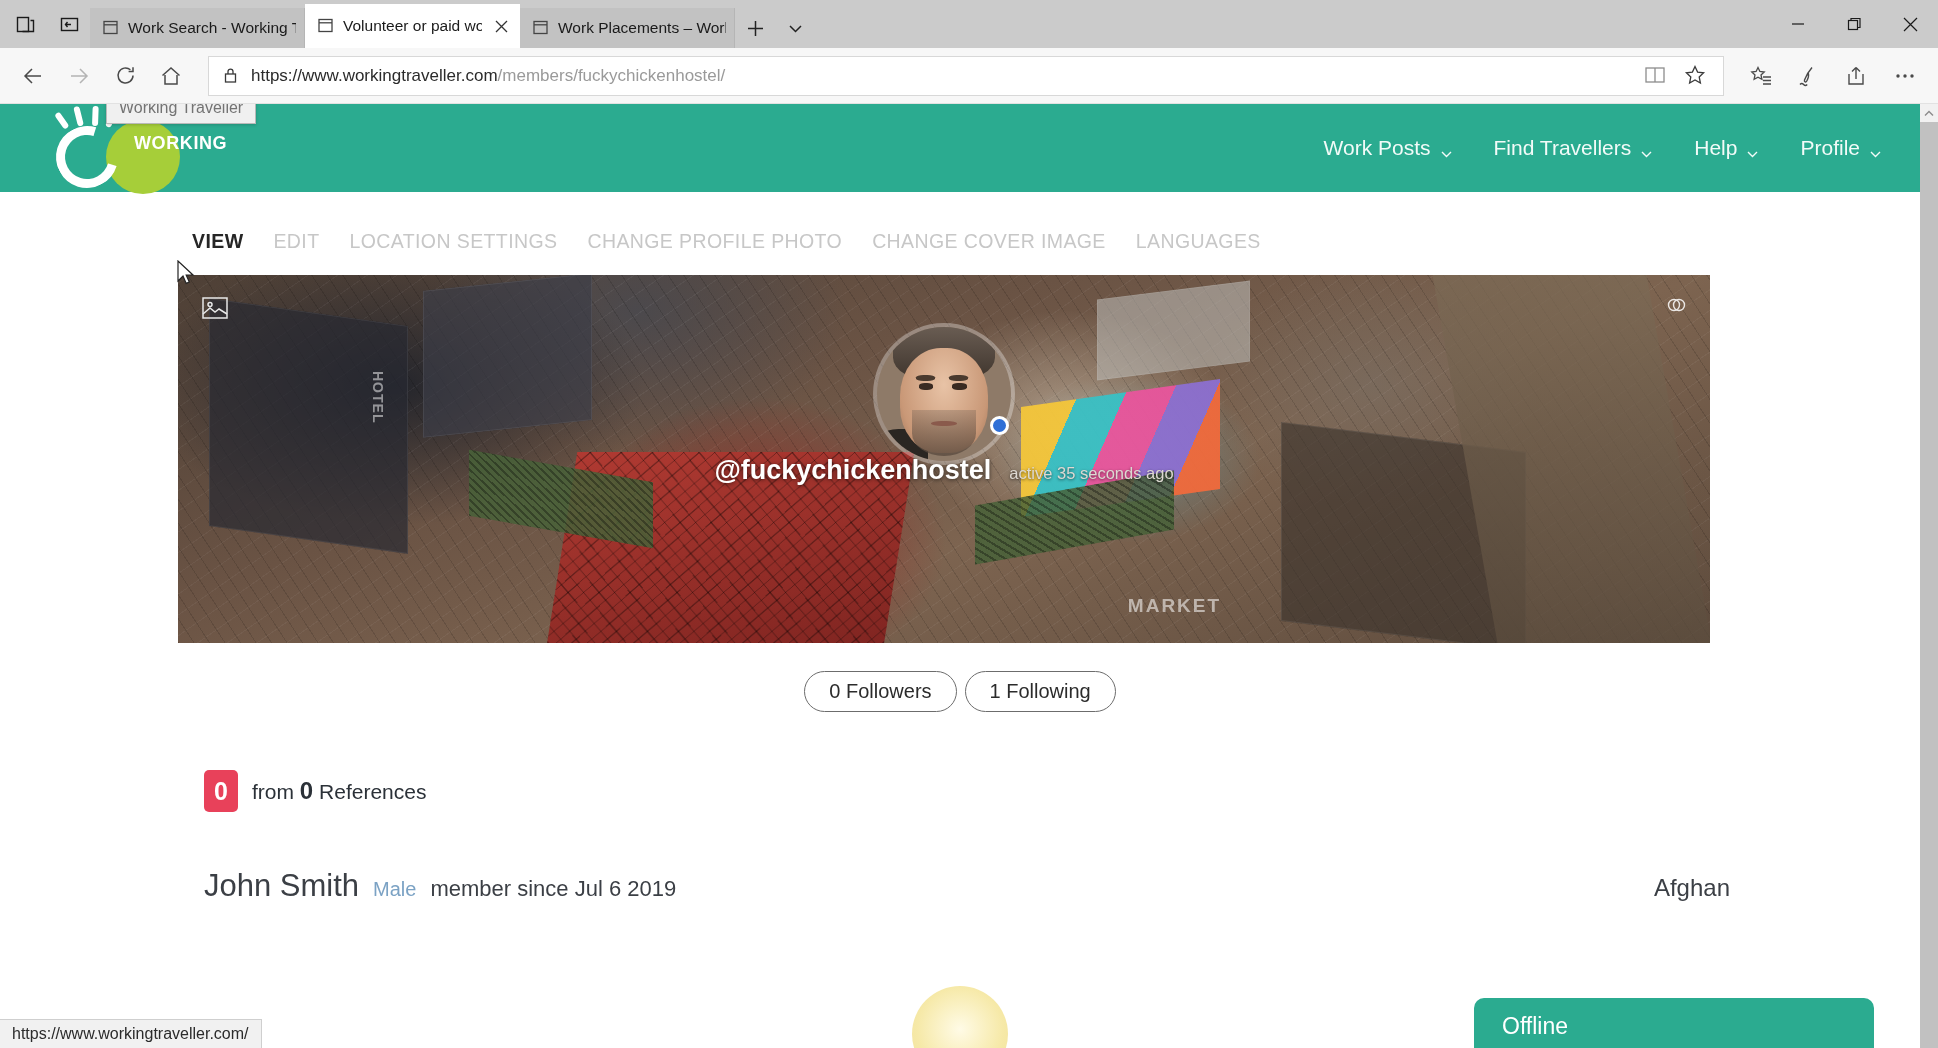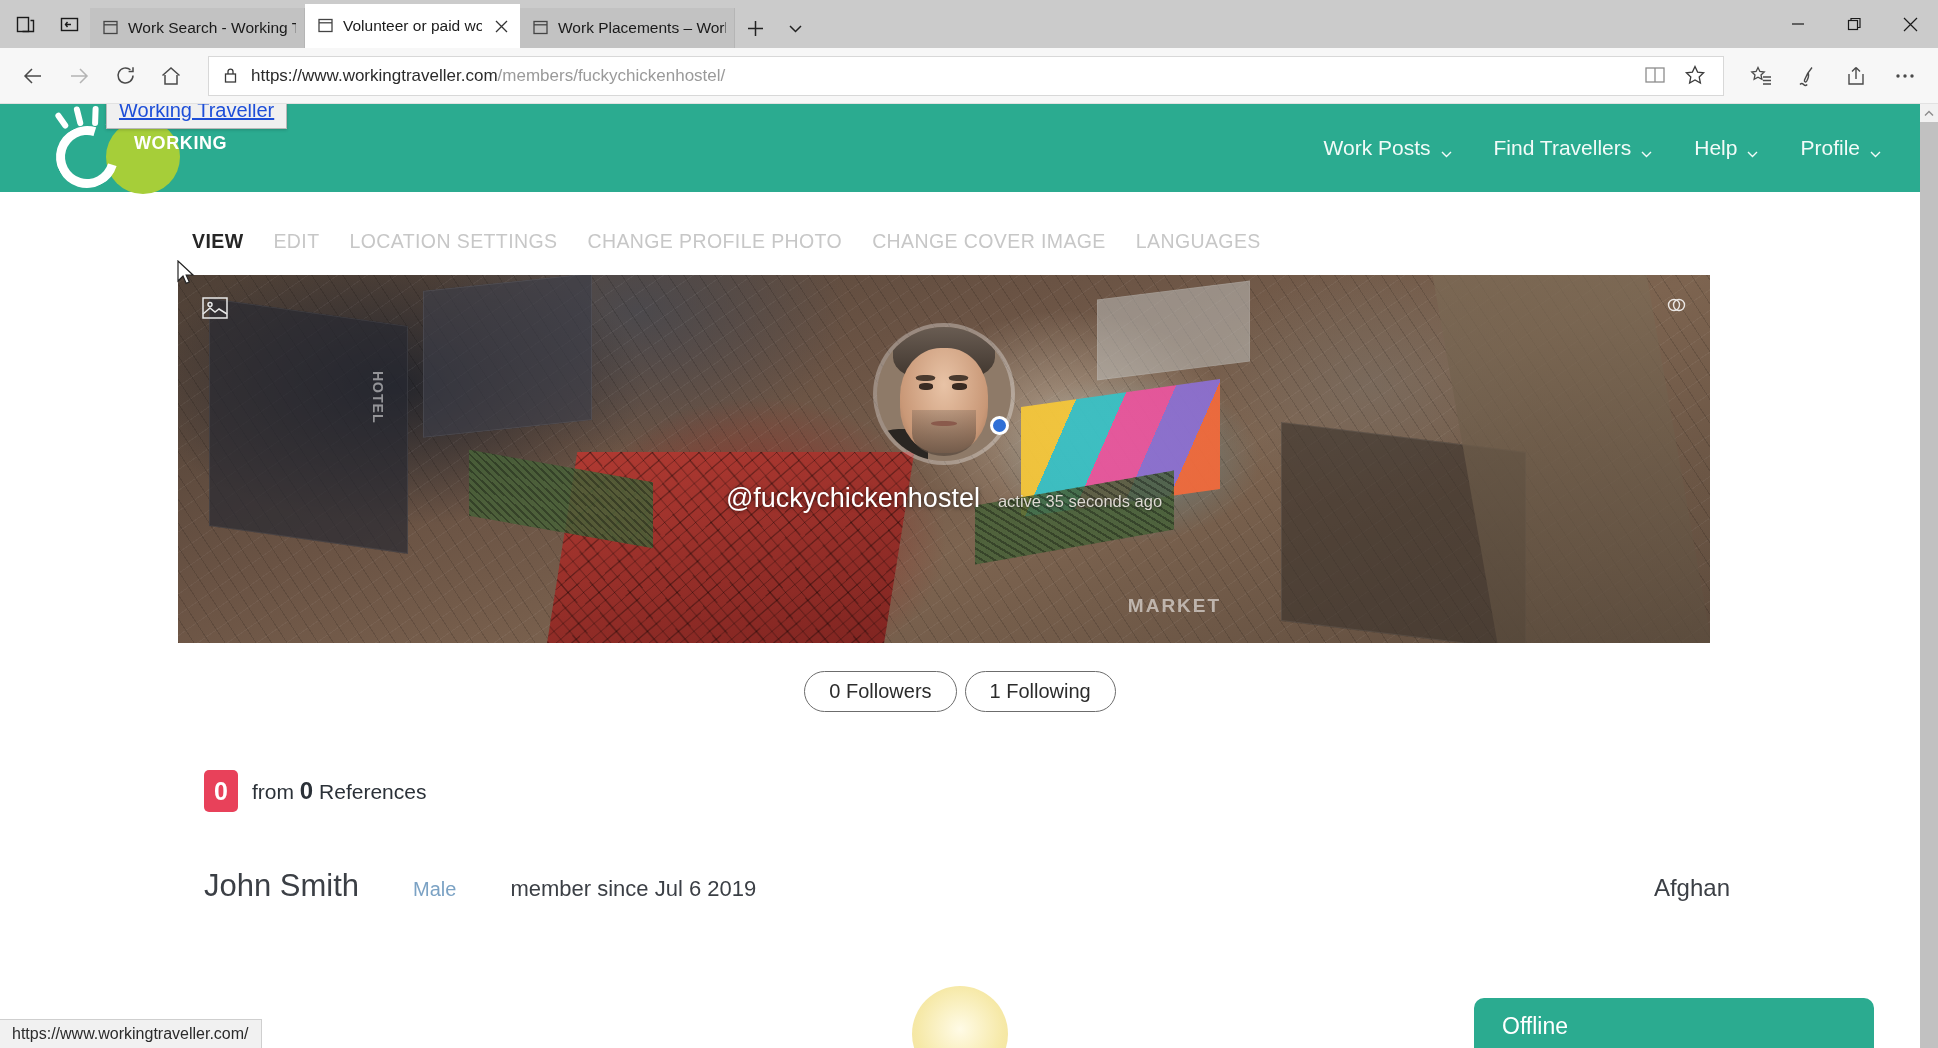--- a/index.html
+++ b/index.html
@@ -137,24 +137,23 @@
   }
   .brand-text {
     position: absolute; left: 86px; top: 26px;
     color: #fff; font-weight: bold; line-height: 1.08;
     font-size: 18px; letter-spacing: .6px; z-index: 3;
   }
   .brand-text .l2 { display: block; margin-top: 40px; }
   .tooltip {
     position: absolute; left: 58px; top: -12px;
     background: #f0f0f0; border: 1px solid #b9b9b9;
-    color: #1d4ed8; font-size: 20px;
+    color: #737373; font-size: 16px;
     padding: 6px 12px; white-space: nowrap; z-index: 9;
     box-shadow: 0 1px 3px rgba(0,0,0,.18);
-    text-decoration: underline;
   }
   .cursor { position: absolute; left: 128px; top: 156px; z-index: 12; }
 
   .mainnav { display: flex; align-items: center; gap: 34px; }
   .navitem {
     color: #f2fbf8; font-size: 21px;
     display: flex; align-items: center; gap: 9px; margin-left: 7px;
   }
   .caret { display: inline-block; width: 13px; height: 13px; }
 
@@ -274,23 +273,22 @@
     position: absolute; right: 2px; bottom: 26px;
     width: 19px; height: 19px; border-radius: 50%;
     background: #2f6fd6; border: 3px solid #ffffff; z-index: 8;
   }
   .cover-name {
     position: absolute; left: 0; right: 0; top: 180px;
     display: flex; align-items: baseline; justify-content: center;
     gap: 18px; z-index: 7;
   }
   .cover-handle {
-    color: #fff; font-size: 27px; font-weight: 400;
+    color: #fff; font-size: 27px; font-weight: 700;
     text-shadow: 0 1px 4px rgba(0,0,0,.6);
-    margin-top: 28px;
   }
   .cover-active {
     color: #ddd9d2; font-size: 16.5px;
     text-shadow: 0 1px 3px rgba(0,0,0,.6);
   }
   .cover-marker {
     position: absolute; right: 22px; top: 22px;
     color: #fff; font-size: 20px; opacity: .85; z-index:5;
   }
   .cover-market {
@@ -332,21 +330,21 @@
     font-size: 25px; font-weight: 600;
   }
   .ref-text { font-size: 21px; color: #2b3138; }
   .ref-text b { font-size: 24px; font-weight: 700; }
 
   
   .detail-row {
     display: flex; align-items: baseline; justify-content: space-between;
     padding: 56px 190px 0 204px;
   }
-  .detail-left { display: flex; align-items: baseline; gap: 54px; }
+  .detail-left { display: flex; align-items: baseline; gap: 14px; }
   .d-name { font-size: 31px; color: #3b3f45; }
   .d-gender { font-size: 20px; color: #7ba2c4; }
   .d-member { font-size: 22px; color: #3b3f45; }
   .d-nat { font-size: 24px; color: #3b3f45; }
 
   .sun {
     position: absolute; left: 50%; bottom: -34px;
     transform: translateX(-50%);
     width: 96px; height: 96px; border-radius: 50%;
     background: radial-gradient(circle at 50% 45%, #fffbe6, #f6e9a8 60%, #f0df93);

